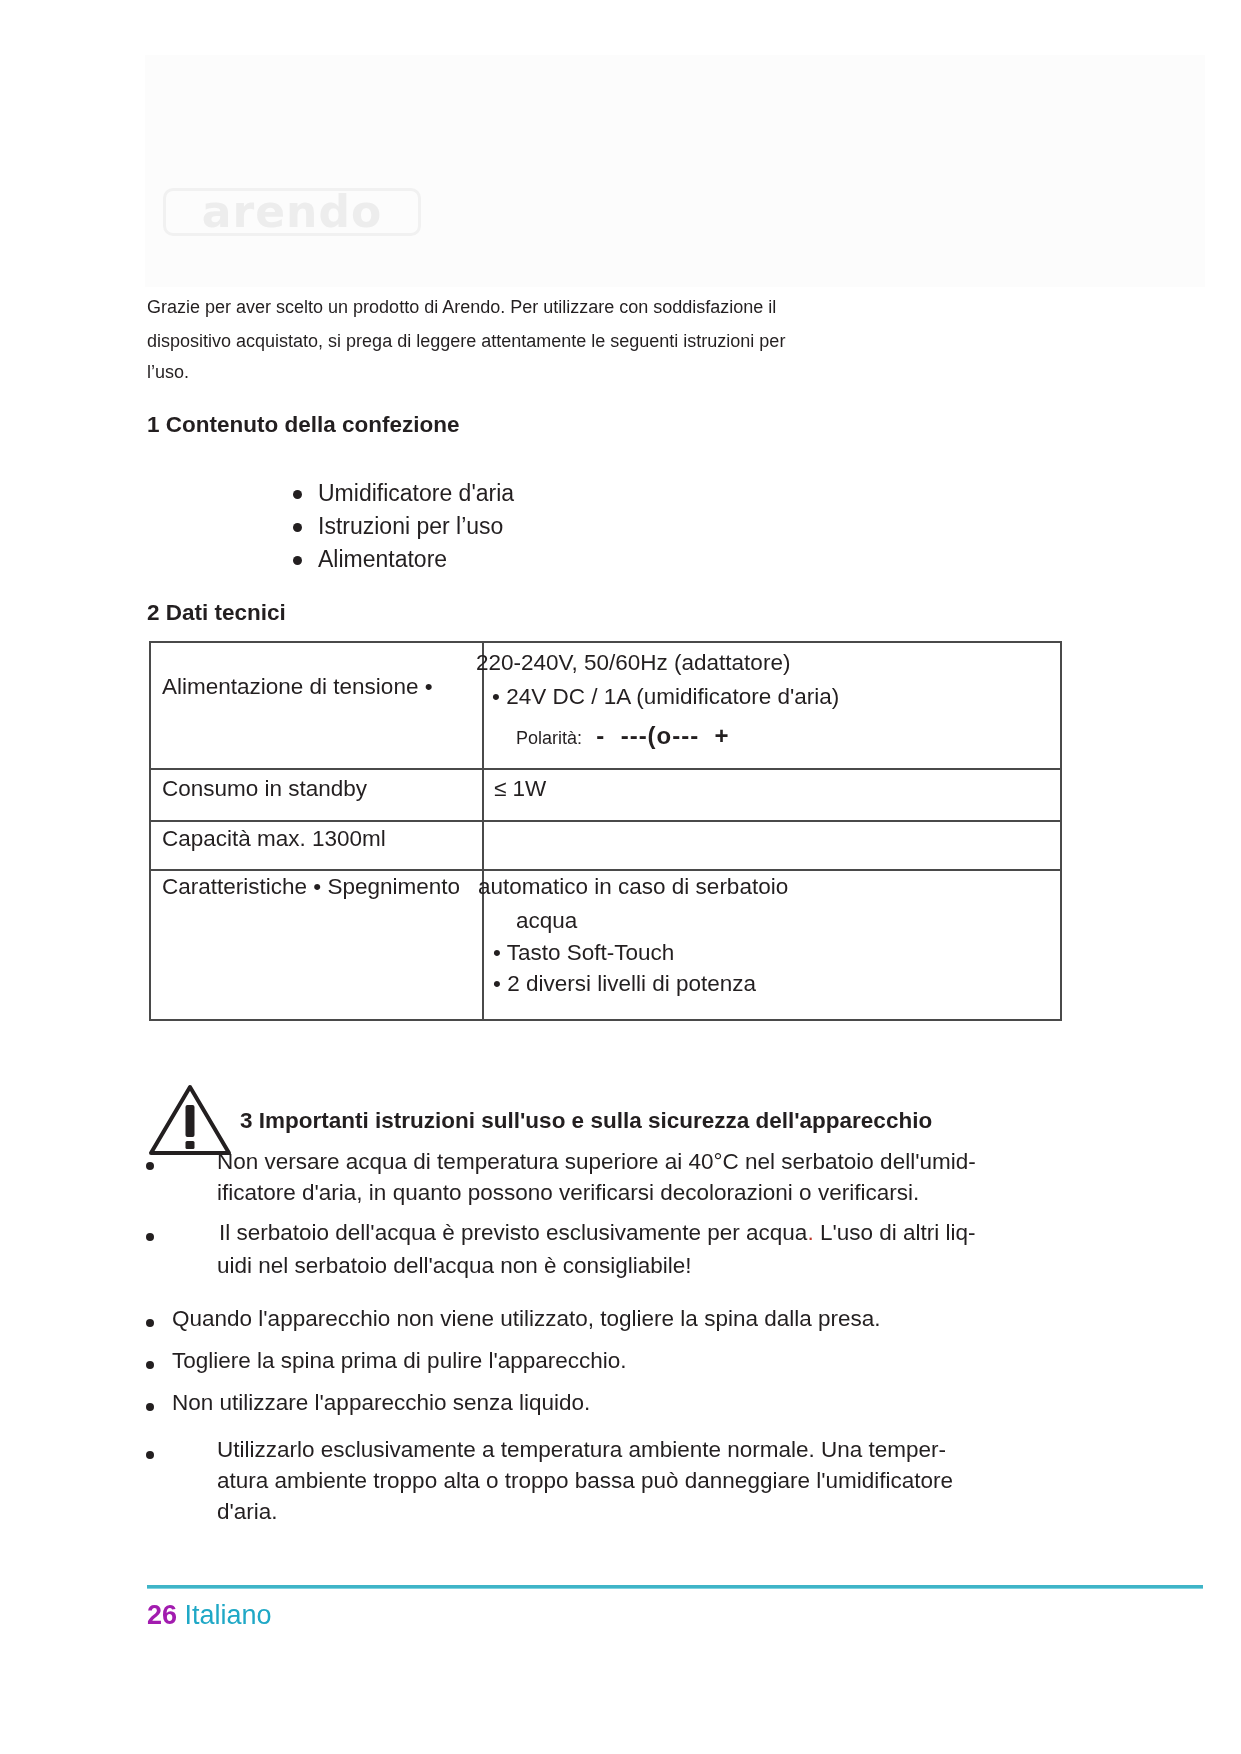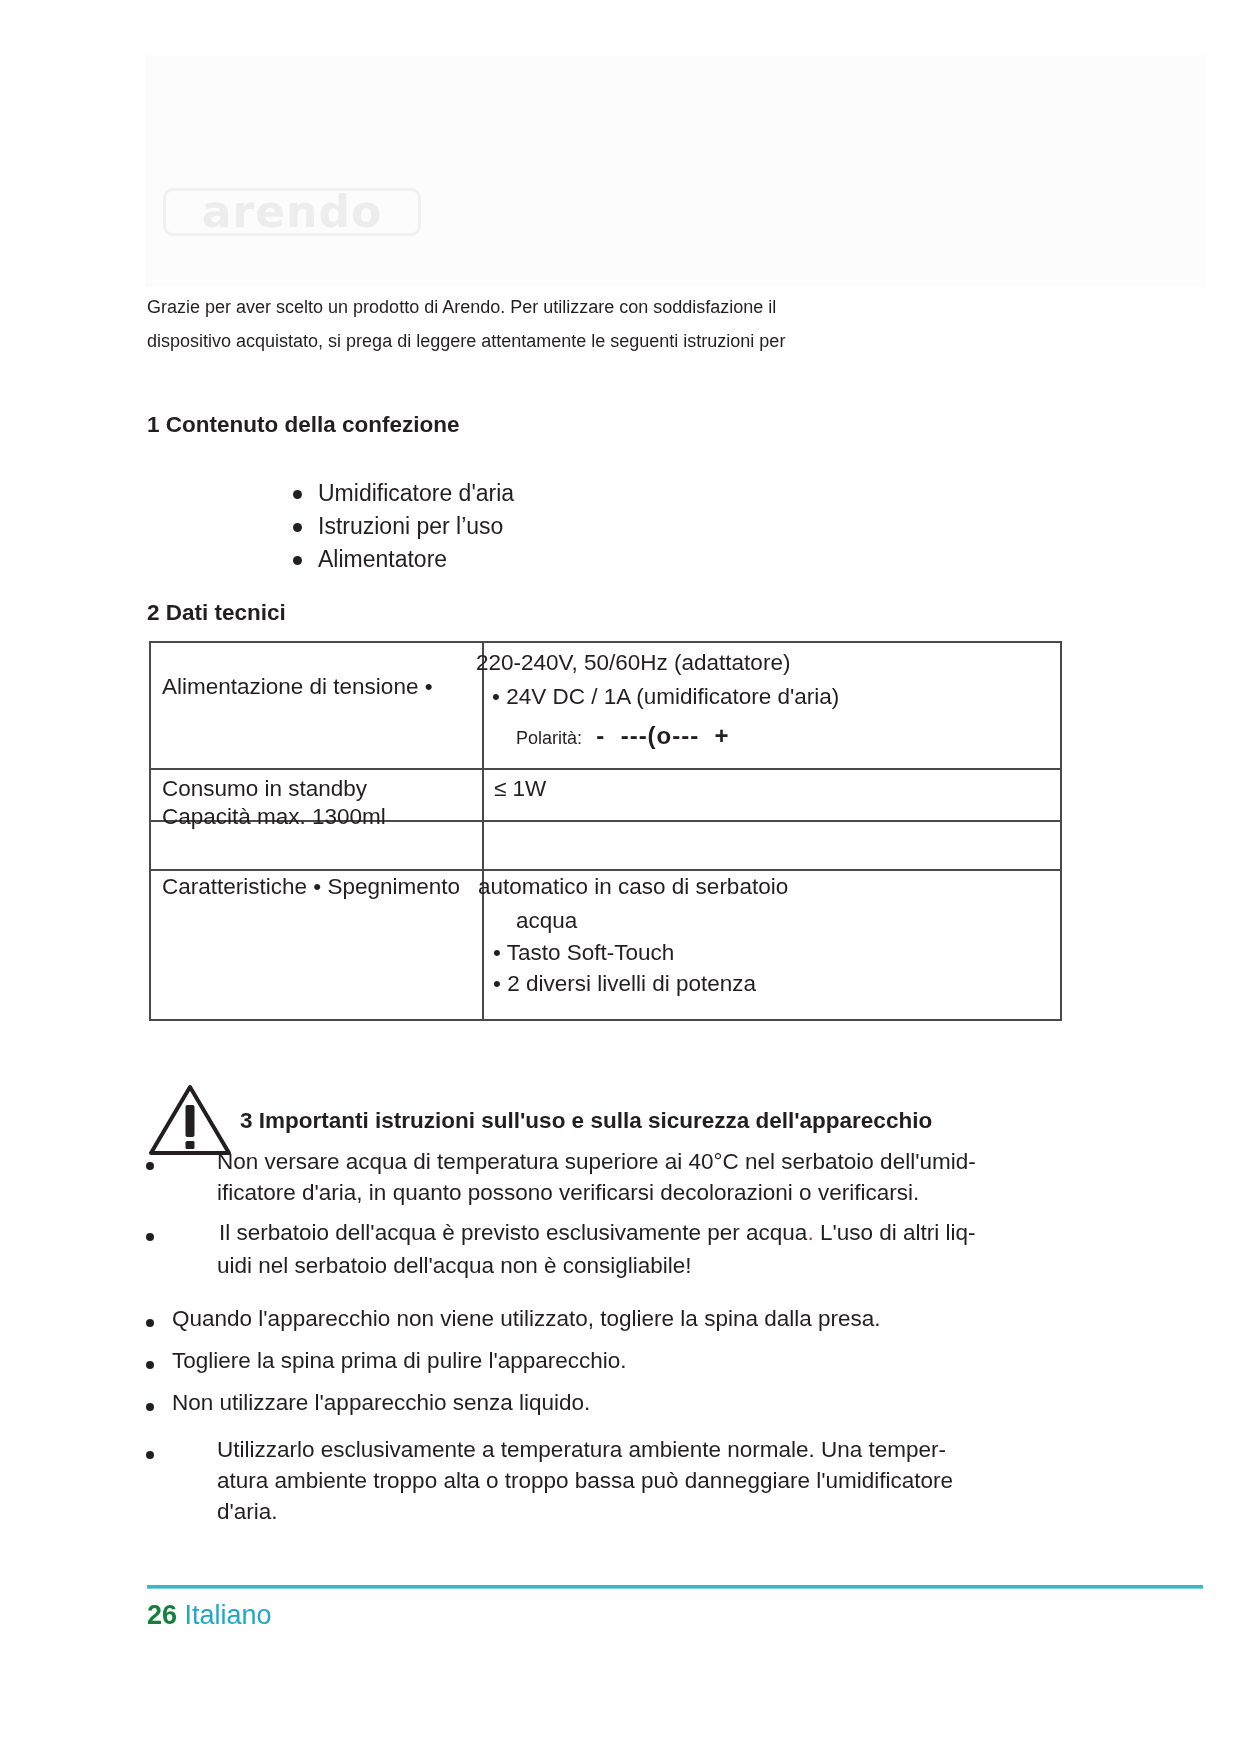--- a/index.html
+++ b/index.html
@@ -106,32 +106,33 @@
       width: 1056px; height: 3px;
       background: #3fb4c7;
       box-shadow: 0 1px 0 #7fd3e0;
     }
     .footer {
       position: absolute;
       left: 147px; top: 1598px;
       font-size: 27px;
       line-height: 34px;
     }
-    .page-num { font-weight: bold; color: #15803d; margin-top: 36px; }
+    .page-num { font-weight: bold; color: #a21caf; margin-top: 36px; }
     .lang { color: #1fa8c6; }
   </style>
 </head>
 <body>
 
 <div class="header-band"></div>
 <div class="logo">arendo</div>
 
 <div class="body-text intro">
   <div>Grazie per aver scelto un prodotto di Arendo. Per utilizzare con soddisfazione il</div>
   <div>dispositivo acquistato, si prega di leggere attentamente le seguenti istruzioni per</div>
+  <div class="l3">l’uso.</div>
 </div>
 
 <div class="h h1">1 Contenuto della confezione</div>
 <ul class="pack-list">
   <li>Umidificatore d'aria</li>
   <li>Istruzioni per l’uso</li>
   <li>Alimentatore</li>
 </ul>
 
 <div class="h h2">2 Dati tecnici</div>
@@ -161,21 +162,21 @@
 <div class="r1-c2-line" style="left:476px; top:650px;">220-240V, 50/60Hz (adattatore)</div>
 <div class="r1-c2-line" style="left:492px; top:684px;">• 24V DC / 1A (umidificatore d'aria)</div>
 <div class="r1-c2-line" style="left:516px; top:722px;">
   <span class="pol-label">Polarità:</span>
   <span class="pol" style="margin-left:8px; white-space:pre;">-  ---(o---  +</span>
 </div>
 
 <div class="r1-c2-line" style="left:162px; top:776px;">Consumo in standby</div>
 <div class="r1-c2-line" style="left:494px; top:776px;">≤ 1W</div>
 
-<div class="r1-c2-line" style="left:162px; top:804px;">Capacità max. 1300ml</div>
+<div class="r1-c2-line" style="left:162px; top:826px;">Capacità max. 1300ml</div>
 
 <div class="r1-c2-line" style="left:162px; top:874px;">Caratteristiche • Spegnimento</div>
 <div class="r1-c2-line" style="left:478px; top:874px;">automatico in caso di serbatoio</div>
 <div class="r1-c2-line" style="left:516px; top:908px;">acqua</div>
 <div class="r1-c2-line" style="left:493px; top:940px;">• Tasto Soft-Touch</div>
 <div class="r1-c2-line" style="left:493px; top:971px;">• 2 diversi livelli di potenza</div>
 
 <svg class="warn-icon" viewBox="0 0 86 74">
   <path d="M43 4 L82 70 L4 70 Z" fill="none" stroke="#231f20" stroke-width="4" stroke-linejoin="round"></path>
   <rect x="38.5" y="22" width="9" height="32" rx="2" fill="#231f20"></rect>

